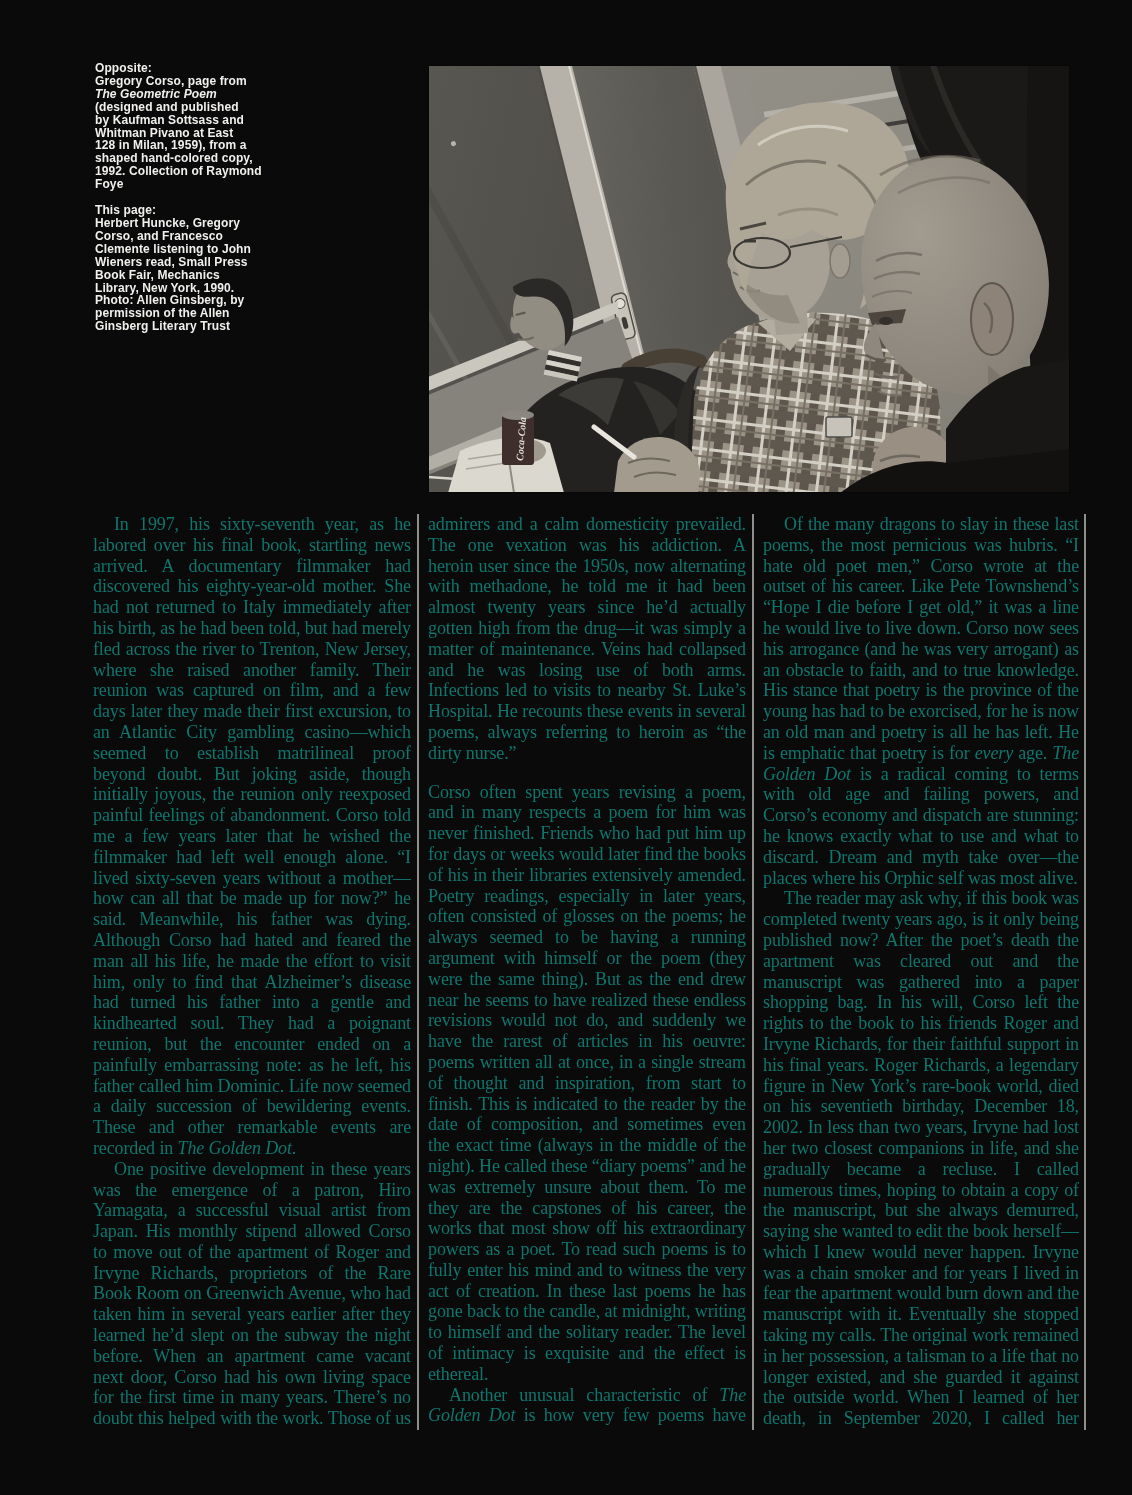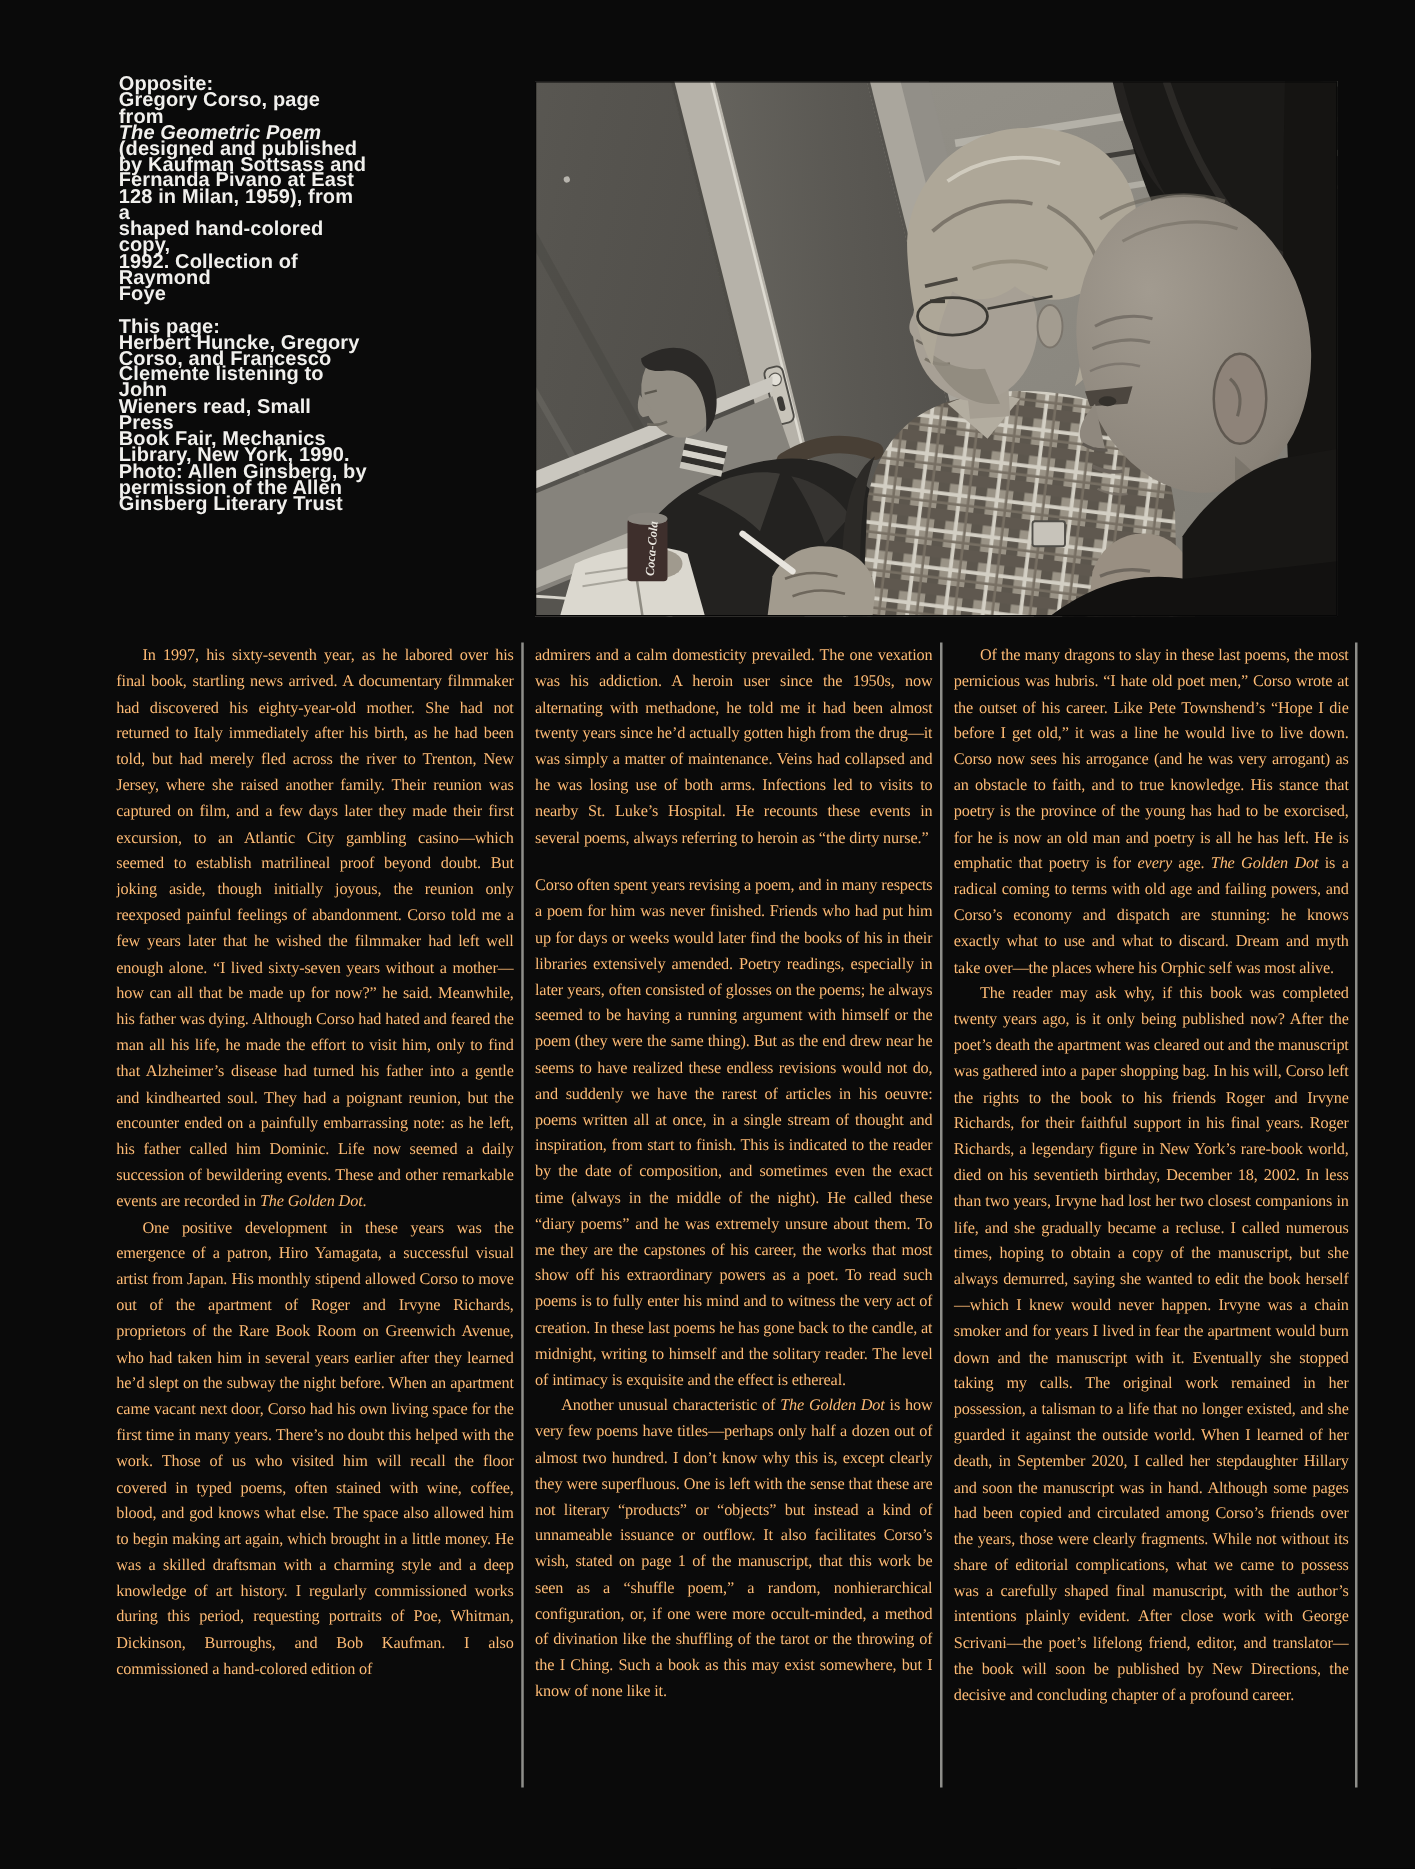--- a/index.html
+++ b/index.html
@@ -1,49 +1,49 @@
 <!DOCTYPE html>
 <html><head>
 <meta charset="utf-8">
 <style>
   html,body{margin:0;padding:0;background:#000;}
   #page{position:relative;width:1132px;height:1495px;background:#0a0a0a;overflow:hidden;
         font-family:"Liberation Serif", serif;}
   
   .caption{position:absolute;left:95px;top:62px;width:200px;
            font-family:"Liberation Sans", sans-serif;font-weight:700;
-           font-size:16px;line-height:12.9px;color:#f1f0ed;letter-spacing:0.1px;}
+           font-size:12px;line-height:12.9px;color:#f1f0ed;letter-spacing:0.1px;}
   .caption .block+.block{margin-top:13px;}
   .caption em{font-style:italic;}
   
   .photo{position:absolute;left:428px;top:65px;width:642px;height:428px;}
   .photo svg{display:block;width:100%;height:100%;}
   
   .col{position:absolute;top:514px;height:914px;overflow:hidden;
-       color:#fdba74;font-size:13px;line-height:20.8px;
+       color:#0f766e;font-size:18px;line-height:20.8px;
        letter-spacing:-0.12px;text-align:justify;}
   .col p{margin:0;}
   .col p.indent{text-indent:21px;}
   .col p.spaced{margin-top:18px;}
   .col em{font-style:italic;}
   #col-1{left:93px;width:318px;}
   #col-2{left:428px;width:318px;}
   #col-3{left:763px;width:316px;}
   .vrule{position:absolute;top:514px;height:916px;width:2px;background:#8e8e8a;}
   #rule-1{left:417px;}
   #rule-2{left:752px;}
   #rule-3{left:1084px;}
 </style>
 </head>
 <body>
 
 <div id="page">
 
   <div class="caption">
-    <div class="block"><span>Opposite:</span><br><span>Gregory Corso, page from</span><br><em>The Geometric Poem</em><br><span>(designed and published</span><br><span>by Kaufman Sottsass and</span><br><span>Fernanda Pivano at East</span><br><span>128 in Milan, 1959), from a</span><br><span>shaped hand-colored copy,</span><br><span>1992. Collection of Raymond</span><br><span>Foye</span></div>
+    <div class="block"><span>Opposite:</span><br><span>Gregory Corso, page from</span><br><em>The Geometric Poem</em><br><span>(designed and published</span><br><span>by Kaufman Sottsass and</span><br><span>Whitman Pivano at East</span><br><span>128 in Milan, 1959), from a</span><br><span>shaped hand-colored copy,</span><br><span>1992. Collection of Raymond</span><br><span>Foye</span></div>
     <div class="block"><span>This page:</span><br><span>Herbert Huncke, Gregory</span><br><span>Corso, and Francesco</span><br><span>Clemente listening to John</span><br><span>Wieners read, Small Press</span><br><span>Book Fair, Mechanics</span><br><span>Library, New York, 1990.</span><br><span>Photo: Allen Ginsberg, by</span><br><span>permission of the Allen</span><br><span>Ginsberg Literary Trust</span></div>
   </div>
 
   <div class="photo">
     <svg viewBox="0 0 642 428" preserveAspectRatio="none">
       <defs>
         <linearGradient id="wallg" x1="0" y1="0" x2="1" y2="1">
           <stop offset="0" stop-color="#97948c"></stop>
             <stop offset="0.6" stop-color="#8b8880"></stop>
             <stop offset="1" stop-color="#7e7b73"></stop>

